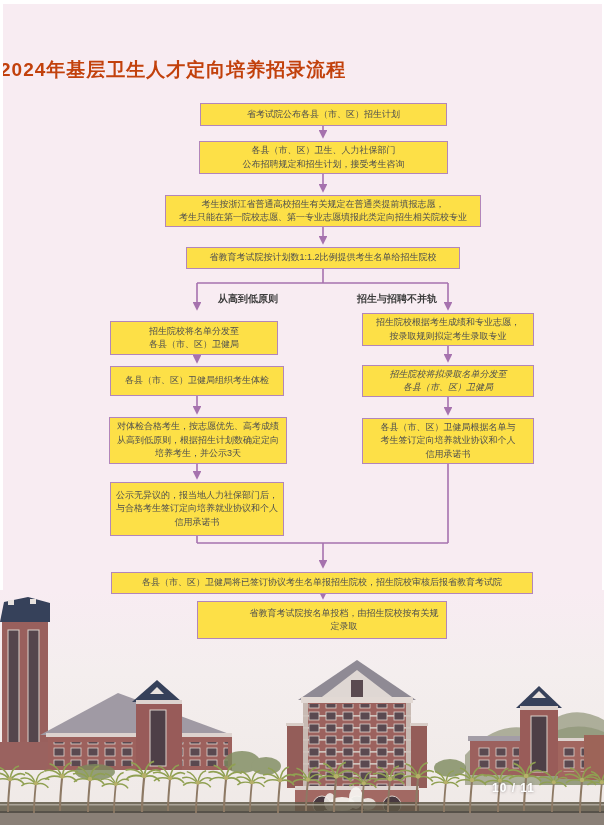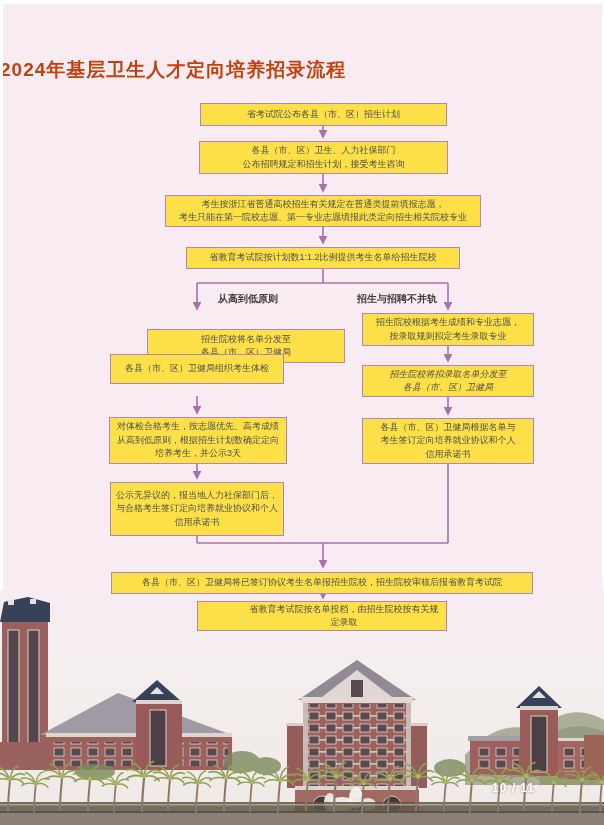--- a/index.html
+++ b/index.html
@@ -75,40 +75,40 @@
 <div class="fbox" style="left:200px;top:103px;width:247px;height:23px;">省考试院公布各县（市、区）招生计划</div>
 <div class="fbox" style="left:199px;top:141px;width:249px;height:33px;">各县（市、区）卫生、人力社保部门
 公布招聘规定和招生计划，接受考生咨询</div>
 <div class="fbox" style="left:165px;top:195px;width:316px;height:32px;">考生按浙江省普通高校招生有关规定在普通类提前填报志愿，
 考生只能在第一院校志愿、第一专业志愿填报此类定向招生相关院校专业</div>
 <div class="fbox" style="left:186px;top:247px;width:274px;height:22px;">省教育考试院按计划数1:1.2比例提供考生名单给招生院校</div>
 
 <div class="branch-label" style="left:218px;top:292px;">从高到低原则</div>
 <div class="branch-label" style="left:357px;top:292px;">招生与招聘不并轨</div>
 
-<div class="fbox" style="left:110px;top:329px;width:198px;height:34px;margin-left:37px;">招生院校将名单分发至
+<div class="fbox" style="left:110px;top:321px;width:168px;height:34px;">招生院校将名单分发至
 各县（市、区）卫健局</div>
-<div class="fbox" style="left:110px;top:354px;width:174px;height:30px;">各县（市、区）卫健局组织考生体检</div>
+<div class="fbox" style="left:110px;top:366px;width:174px;height:30px;">各县（市、区）卫健局组织考生体检</div>
 <div class="fbox" style="left:109px;top:417px;width:178px;height:47px;">对体检合格考生，按志愿优先、高考成绩
 从高到低原则，根据招生计划数确定定向
 培养考生，并公示3天</div>
 <div class="fbox" style="left:110px;top:482px;width:174px;height:54px;">公示无异议的，报当地人力社保部门后，
 与合格考生签订定向培养就业协议和个人
 信用承诺书</div>
 
 <div class="fbox" style="left:362px;top:313px;width:172px;height:33px;">招生院校根据考生成绩和专业志愿，
 按录取规则拟定考生录取专业</div>
 <div class="fbox" style="left:362px;top:365px;width:172px;height:32px;font-style:italic;">招生院校将拟录取名单分发至
 各县（市、区）卫健局</div>
 <div class="fbox" style="left:362px;top:418px;width:172px;height:46px;">各县（市、区）卫健局根据名单与
 考生签订定向培养就业协议和个人
 信用承诺书</div>
 
 <div class="fbox" style="left:111px;top:572px;width:422px;height:22px;">各县（市、区）卫健局将已签订协议考生名单报招生院校，招生院校审核后报省教育考试院</div>
-<div class="fbox" style="left:197px;top:601px;width:250px;height:30px;padding-left:48px;">省教育考试院按名单投档，由招生院校按有关规定录取</div>
+<div class="fbox" style="left:197px;top:601px;width:250px;height:38px;padding-left:48px;">省教育考试院按名单投档，由招生院校按有关规定录取</div>
 
 <svg id="campus-photo" width="604" height="235" viewBox="0 0 604 235">
   <defs>
     <linearGradient id="sky" x1="0" y1="0" x2="0" y2="1">
       <stop offset="0" stop-color="#f8ecf2"></stop>
       <stop offset="0.35" stop-color="#f4eeee"></stop>
       <stop offset="1" stop-color="#efe9e6"></stop>
     </linearGradient>
     <pattern id="win" width="17" height="12" patternUnits="userSpaceOnUse">
       <rect x="3" y="2" width="10" height="8" fill="#5a4950" stroke="#ded3cc" stroke-width="0.8"></rect>

